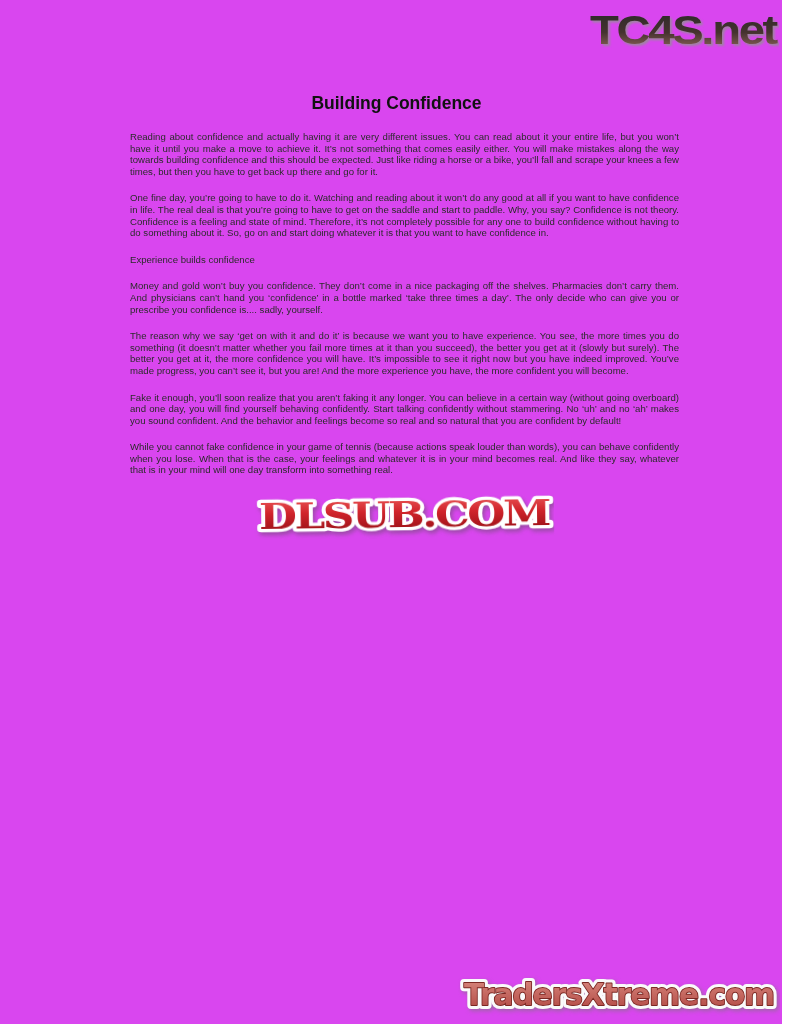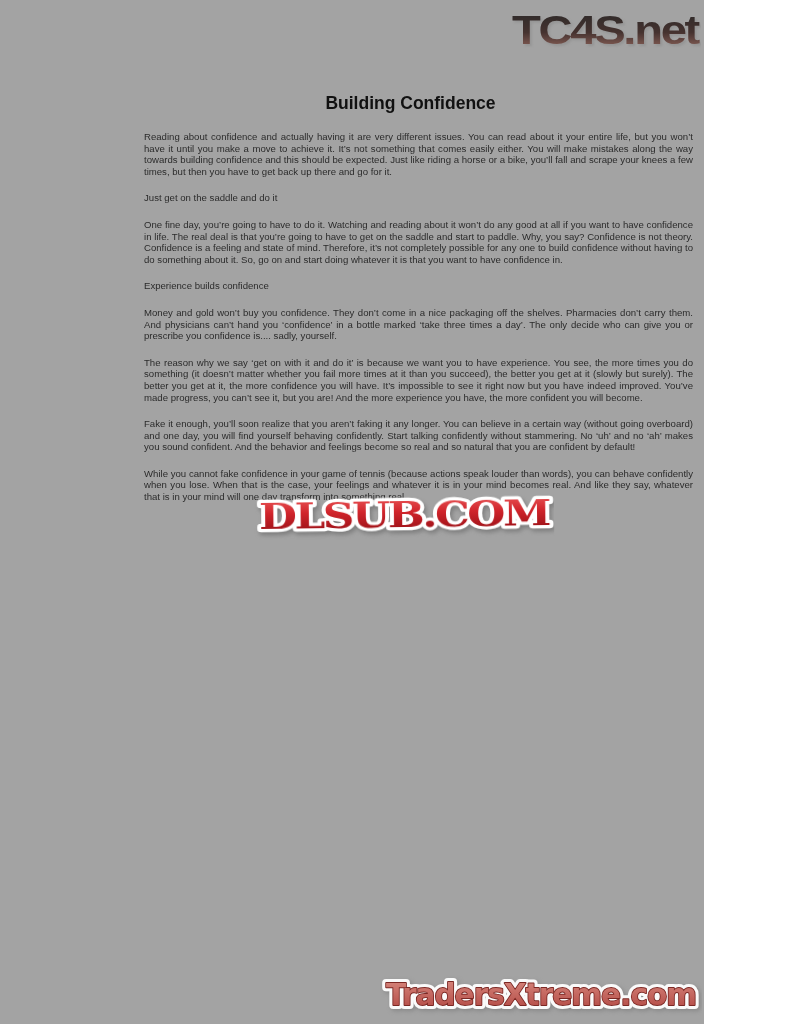--- a/index.html
+++ b/index.html
@@ -2,40 +2,40 @@
 <html><head>
 <meta charset="utf-8">
 <style>
   html, body {
     margin: 0;
     padding: 0;
     background: #ffffff;
   }
   .page {
     position: relative;
-    width: 704px;
+    width: 782px;
     height: 1024px;
-    background: #a3a3a3;
+    background: #d946ef;
     overflow: hidden;
     font-family: "Liberation Sans", sans-serif;
   }
 
   
   .logo-header {
     position: absolute;
     top: 4px;
     right: 3px;
     width: 195px;
     height: 50px;
   }
 
   
   .article {
     position: absolute;
-    left: 128px;
+    left: 114px;
     top: 93px;
     width: 565px;
     color: #2b2b2b;
     font-size: 9.6px;
     line-height: 11.6px;
     text-align: justify;
   }
   .article h1 {
     font-size: 17.5px;
     line-height: 20px;
@@ -83,21 +83,20 @@
         <stop offset="0.55" stop-color="#45322f"></stop>
         <stop offset="1" stop-color="#9a6c62"></stop>
       </linearGradient>
     </defs>
     <text x="192" y="40" text-anchor="end" font-family="Liberation Sans, sans-serif" font-weight="bold" font-size="41" letter-spacing="-2" textLength="186" lengthAdjust="spacingAndGlyphs" fill="url(#gTC)" style="filter: drop-shadow(2.5px 2px 1px rgba(145,145,145,0.8));">TC4S.net</text>
   </svg>
 
   <div class="article">
     <h1>Building Confidence</h1>
     <p>Reading about confidence and actually having it are very different issues. You can read about it your entire life, but you won’t have it until you make a move to achieve it. It’s not something that comes easily either. You will make mistakes along the way towards building confidence and this should be expected. Just like riding a horse or a bike, you’ll fall and scrape your knees a few times, but then you have to get back up there and go for it.</p>
-    <p>Just get on the saddle and do it</p>
     <p>One fine day, you’re going to have to do it. Watching and reading about it won’t do any good at all if you want to have confidence in life. The real deal is that you’re going to have to get on the saddle and start to paddle. Why, you say? Confidence is not theory. Confidence is a feeling and state of mind. Therefore, it’s not completely possible for any one to build confidence without having to do something about it. So, go on and start doing whatever it is that you want to have confidence in.</p>
     <p>Experience builds confidence</p>
     <p>Money and gold won’t buy you confidence. They don’t come in a nice packaging off the shelves. Pharmacies don’t carry them. And physicians can’t hand you ‘confidence’ in a bottle marked ‘take three times a day’. The only decide who can give you or prescribe you confidence is.... sadly, yourself.</p>
     <p>The reason why we say ‘get on with it and do it’ is because we want you to have experience. You see, the more times you do something (it doesn’t matter whether you fail more times at it than you succeed), the better you get at it (slowly but surely). The better you get at it, the more confidence you will have. It’s impossible to see it right now but you have indeed improved. You’ve made progress, you can’t see it, but you are! And the more experience you have, the more confident you will become.</p>
     <p>Fake it enough, you’ll soon realize that you aren’t faking it any longer. You can believe in a certain way (without going overboard) and one day, you will find yourself behaving confidently. Start talking confidently without stammering. No ‘uh’ and no ‘ah’ makes you sound confident. And the behavior and feelings become so real and so natural that you are confident by default!</p>
     <p>While you cannot fake confidence in your game of tennis (because actions speak louder than words), you can behave confidently when you lose. When that is the case, your feelings and whatever it is in your mind becomes real. And like they say, whatever that is in your mind will one day transform into something real.</p>
   </div>
 
   <svg class="watermark" viewBox="0 0 300 52">
     <defs>

